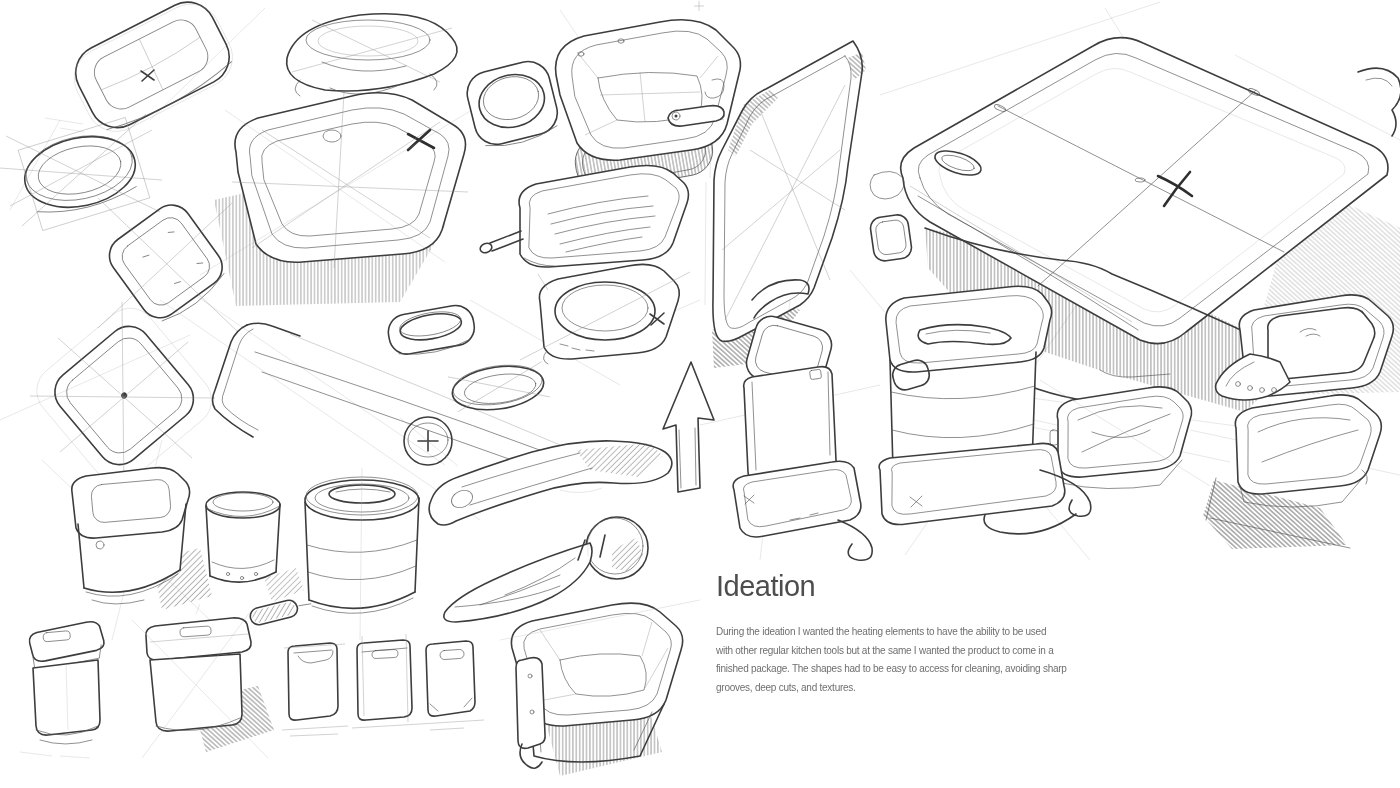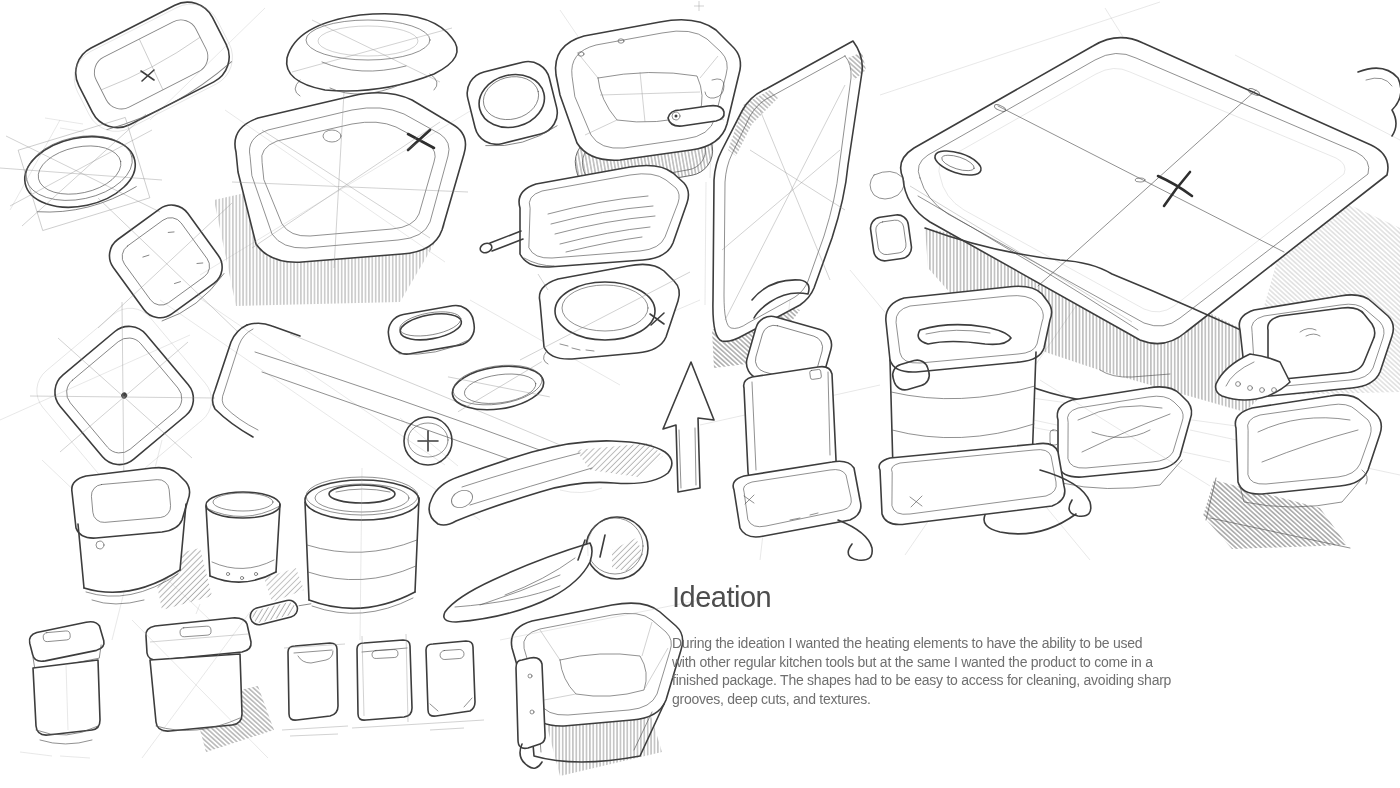--- a/index.html
+++ b/index.html
@@ -7,23 +7,23 @@
           font-family:"Liberation Sans",sans-serif;}
   svg.board{position:absolute;left:0;top:0;}
   
   .ink{fill:none;stroke:#3d3d3d;stroke-width:1.6;stroke-linecap:round;stroke-linejoin:round;}
   .fw{fill:#ffffff;}
   .in2{fill:none;stroke:#555555;stroke-width:.9;stroke-linecap:round;stroke-linejoin:round;opacity:.72;}
   .inb{fill:none;stroke:#2e2e2e;stroke-width:2.6;stroke-linecap:round;}
   .ctr{fill:none;stroke:#8f8f8f;stroke-width:.8;opacity:.5;}
   .ct2{fill:none;stroke:#a9a9a9;stroke-width:.7;opacity:.38;}
   
-  .text-block{position:absolute;left:672px;top:572px;width:560px;margin-top:11px;}
+  .text-block{position:absolute;left:716px;top:572px;width:560px;}
   .text-block h1{margin:0;font-size:29px;font-weight:400;letter-spacing:-.5px;color:#4d4d4d;line-height:1;}
-  .text-block p{margin:22px 0 0 0;font-size:14px;letter-spacing:-.25px;line-height:18.7px;
+  .text-block p{margin:22px 0 0 0;font-size:10px;letter-spacing:-.25px;line-height:18.7px;
                 color:#6f6f6f;white-space:pre;}
 </style>
 </head>
 <body>
 
 <div class="canvas">
 
 <svg class="board" width="1400" height="788" viewBox="0 0 1400 788" aria-hidden="true">
   <defs>
     <pattern id="pv" width="3.4" height="9" patternUnits="userSpaceOnUse">

